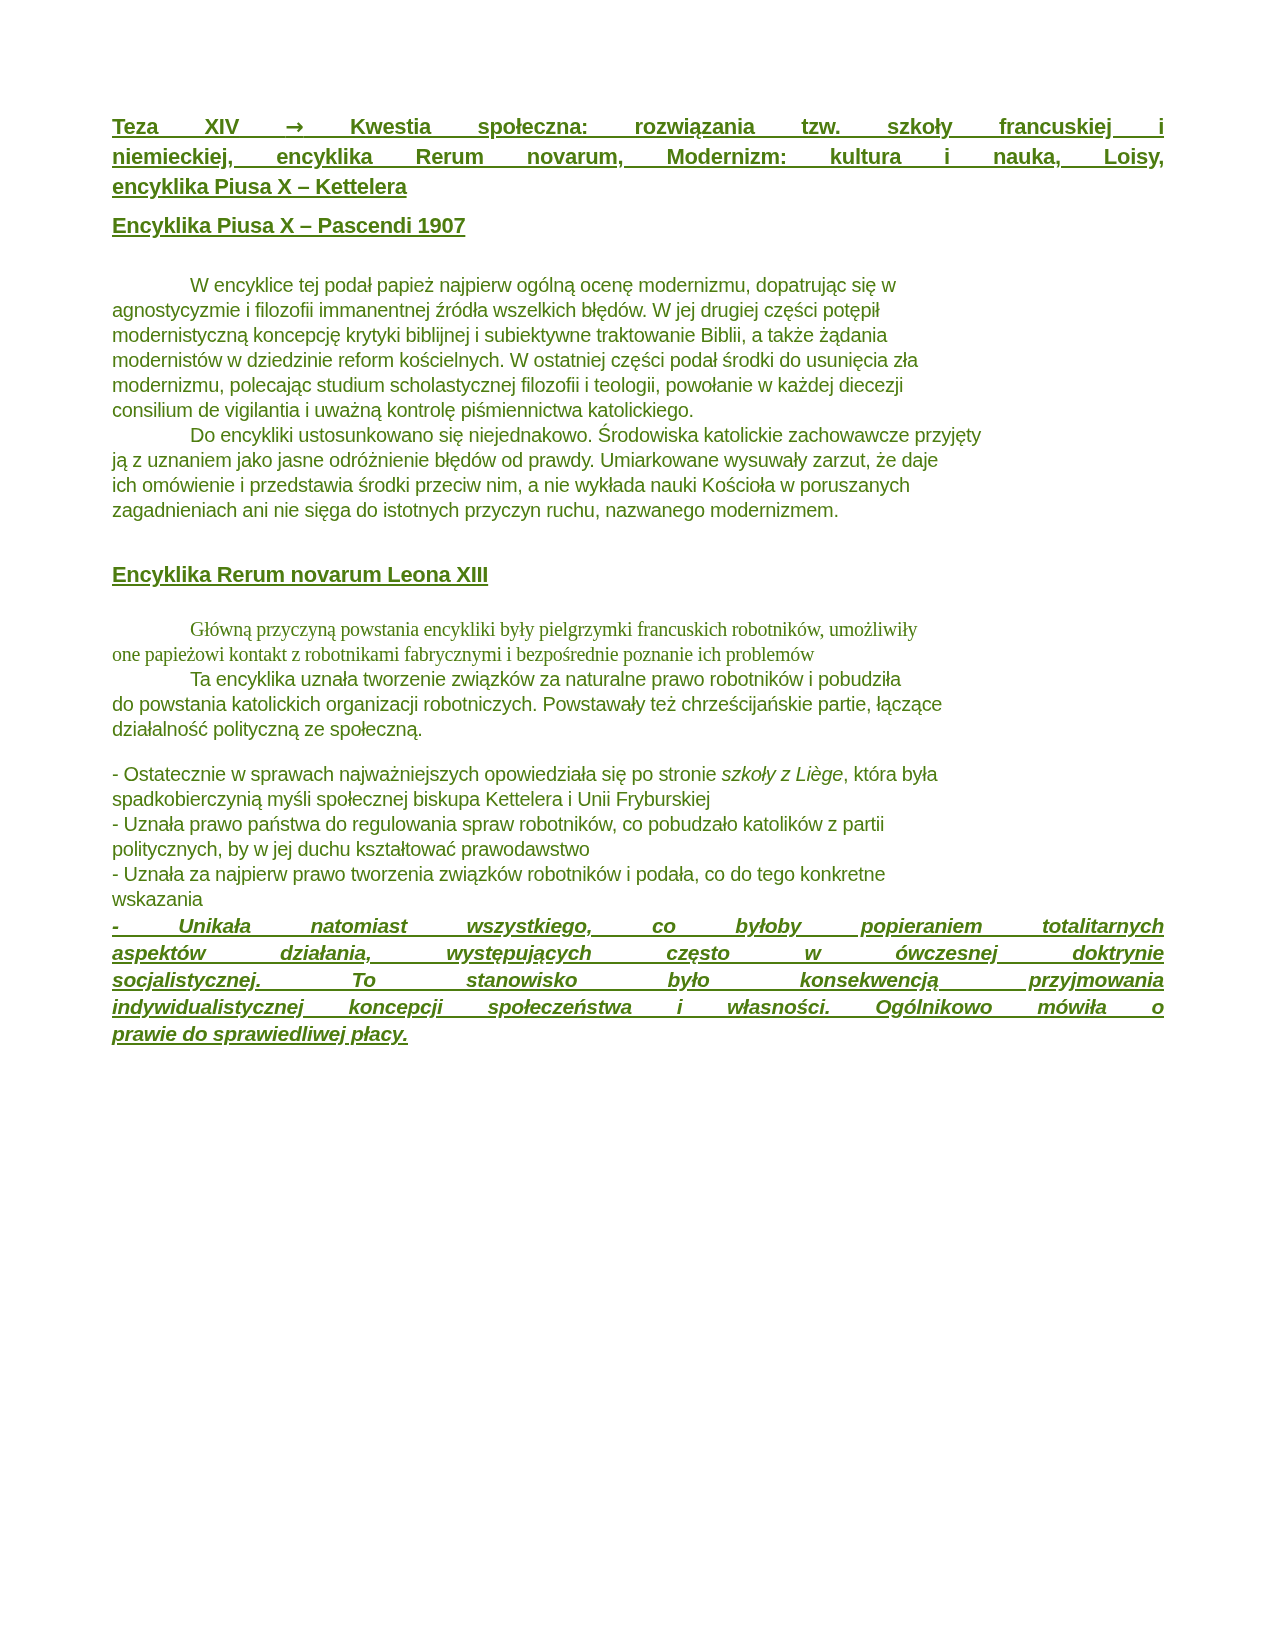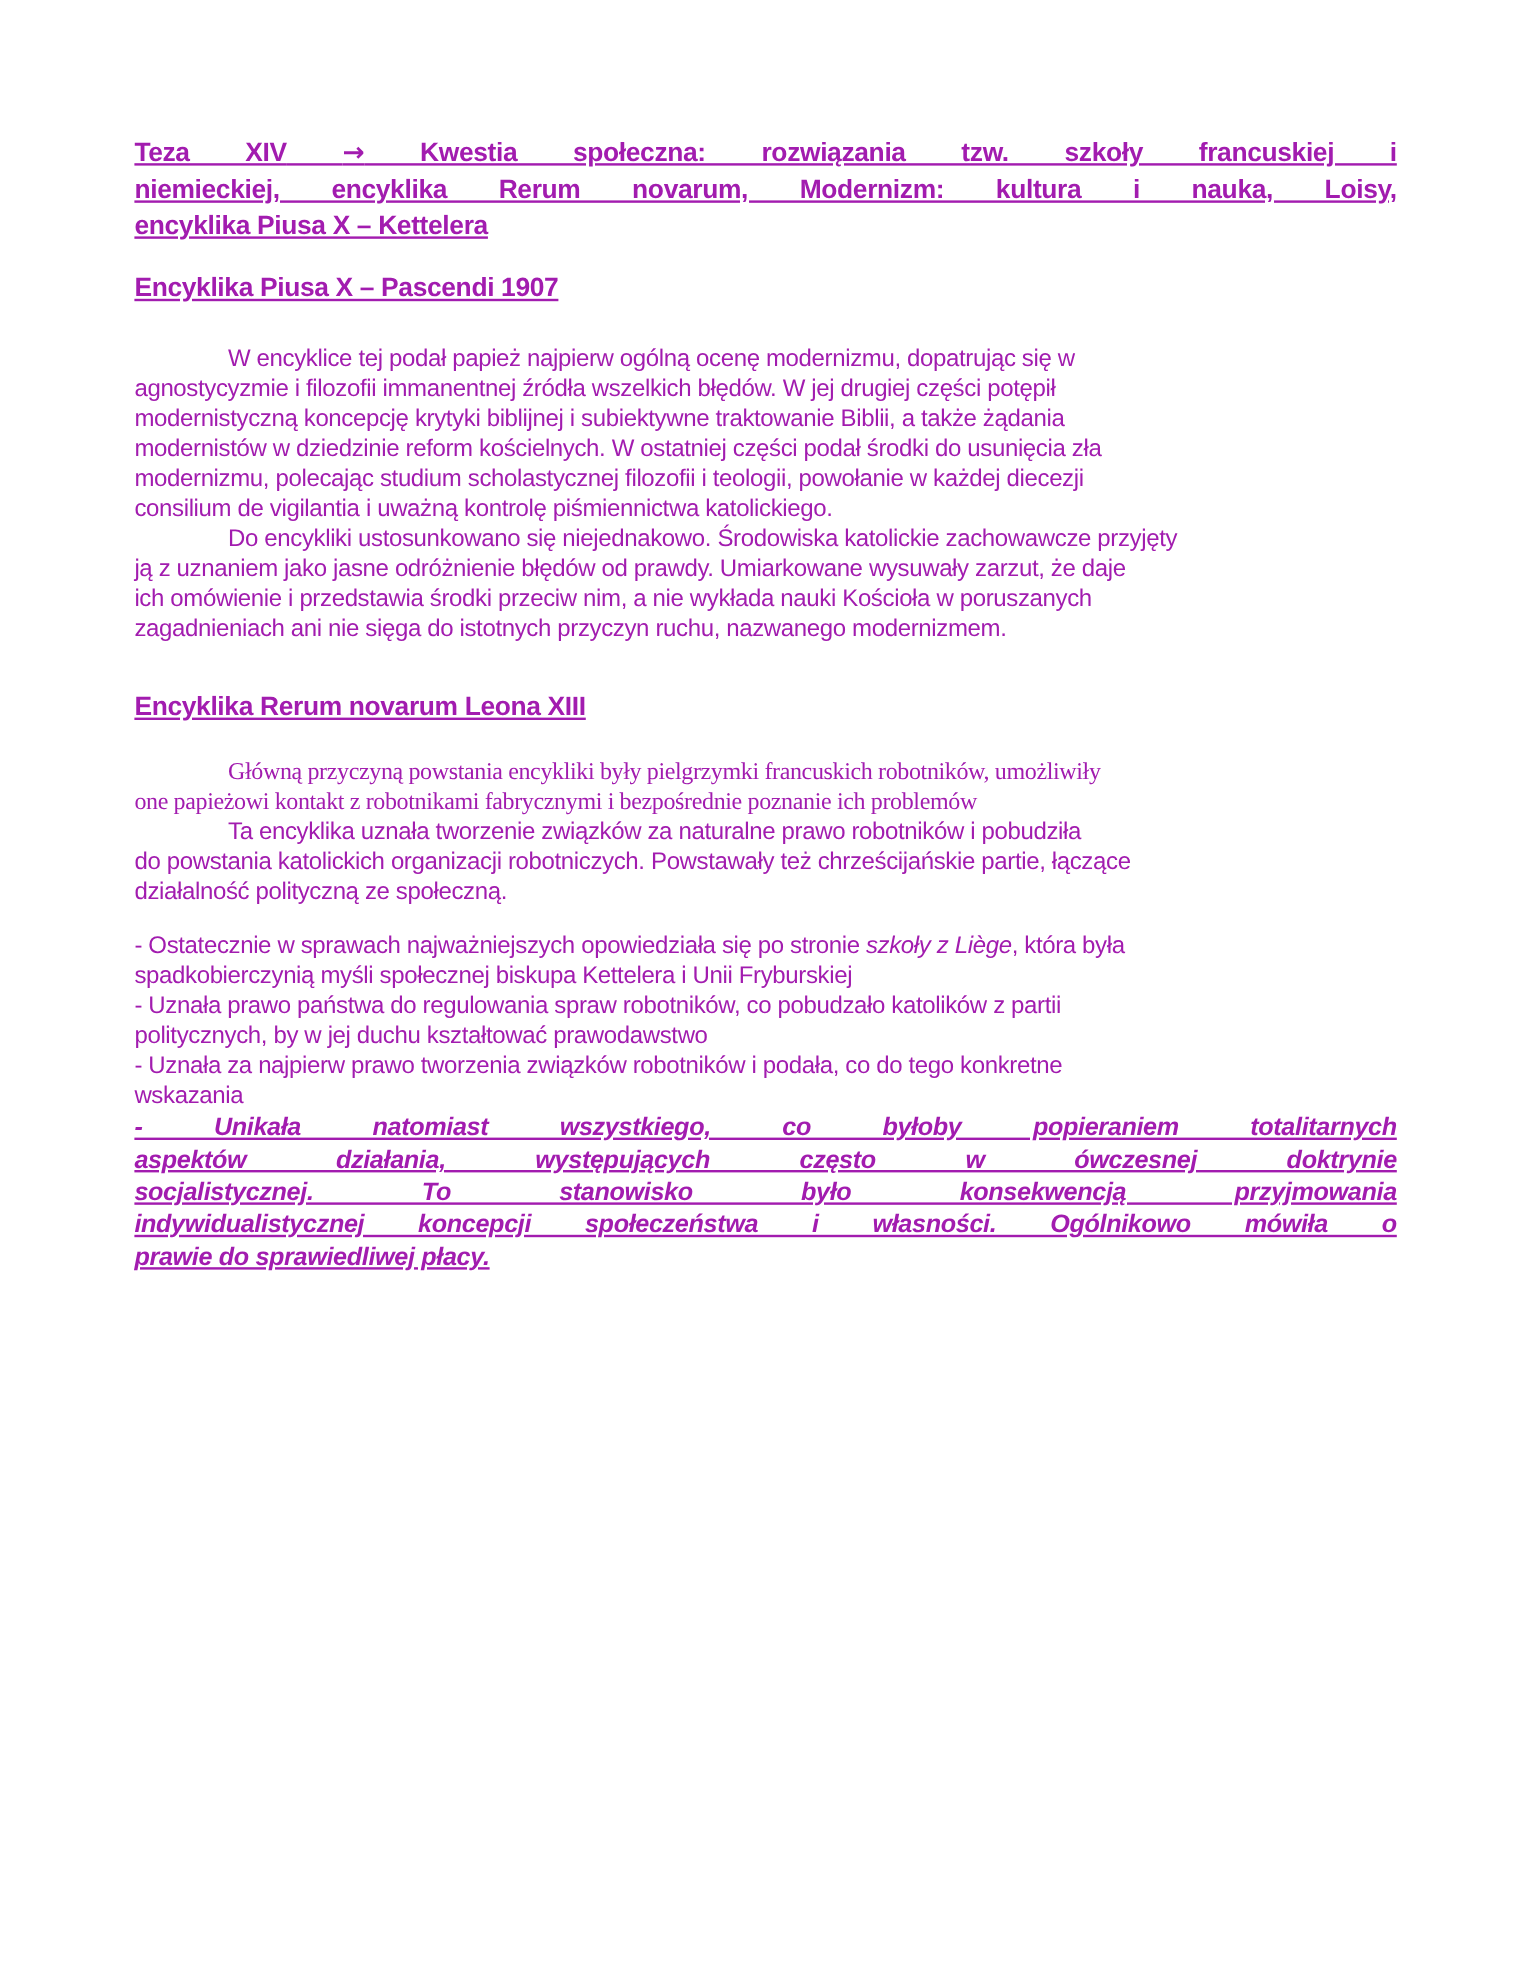--- a/index.html
+++ b/index.html
@@ -5,21 +5,21 @@
   html, body {
     margin: 0;
     padding: 0;
     background: #ffffff;
   }
   .page {
     position: relative;
     width: 1275px;
     height: 1650px;
     background: #ffffff;
-    color: #a21caf;
+    color: #4d7c0f;
     font-family: "Liberation Sans", "DejaVu Sans", sans-serif;
     letter-spacing: -0.3px;
     overflow: hidden;
   }
   .content {
     padding: 112px 0 0 112px;
     width: 1052px;
   }
   
   .doc-title {
@@ -37,21 +37,21 @@
     font-weight: bold;
   }
   
   .heading {
     font-weight: bold;
     font-size: 22px;
     line-height: 25px;
     text-decoration: underline;
     margin: 0;
   }
-  .h1m { margin-top: 24px; }
+  .h1m { margin-top: 11px; }
   .h2m { margin-top: 39px; }
   
   .para {
     font-size: 20px;
     line-height: 25px;
     margin: 0;
     white-space: pre-line;
   }
   .indent { text-indent: 78px; }
   .p1m { margin-top: 35px; }

